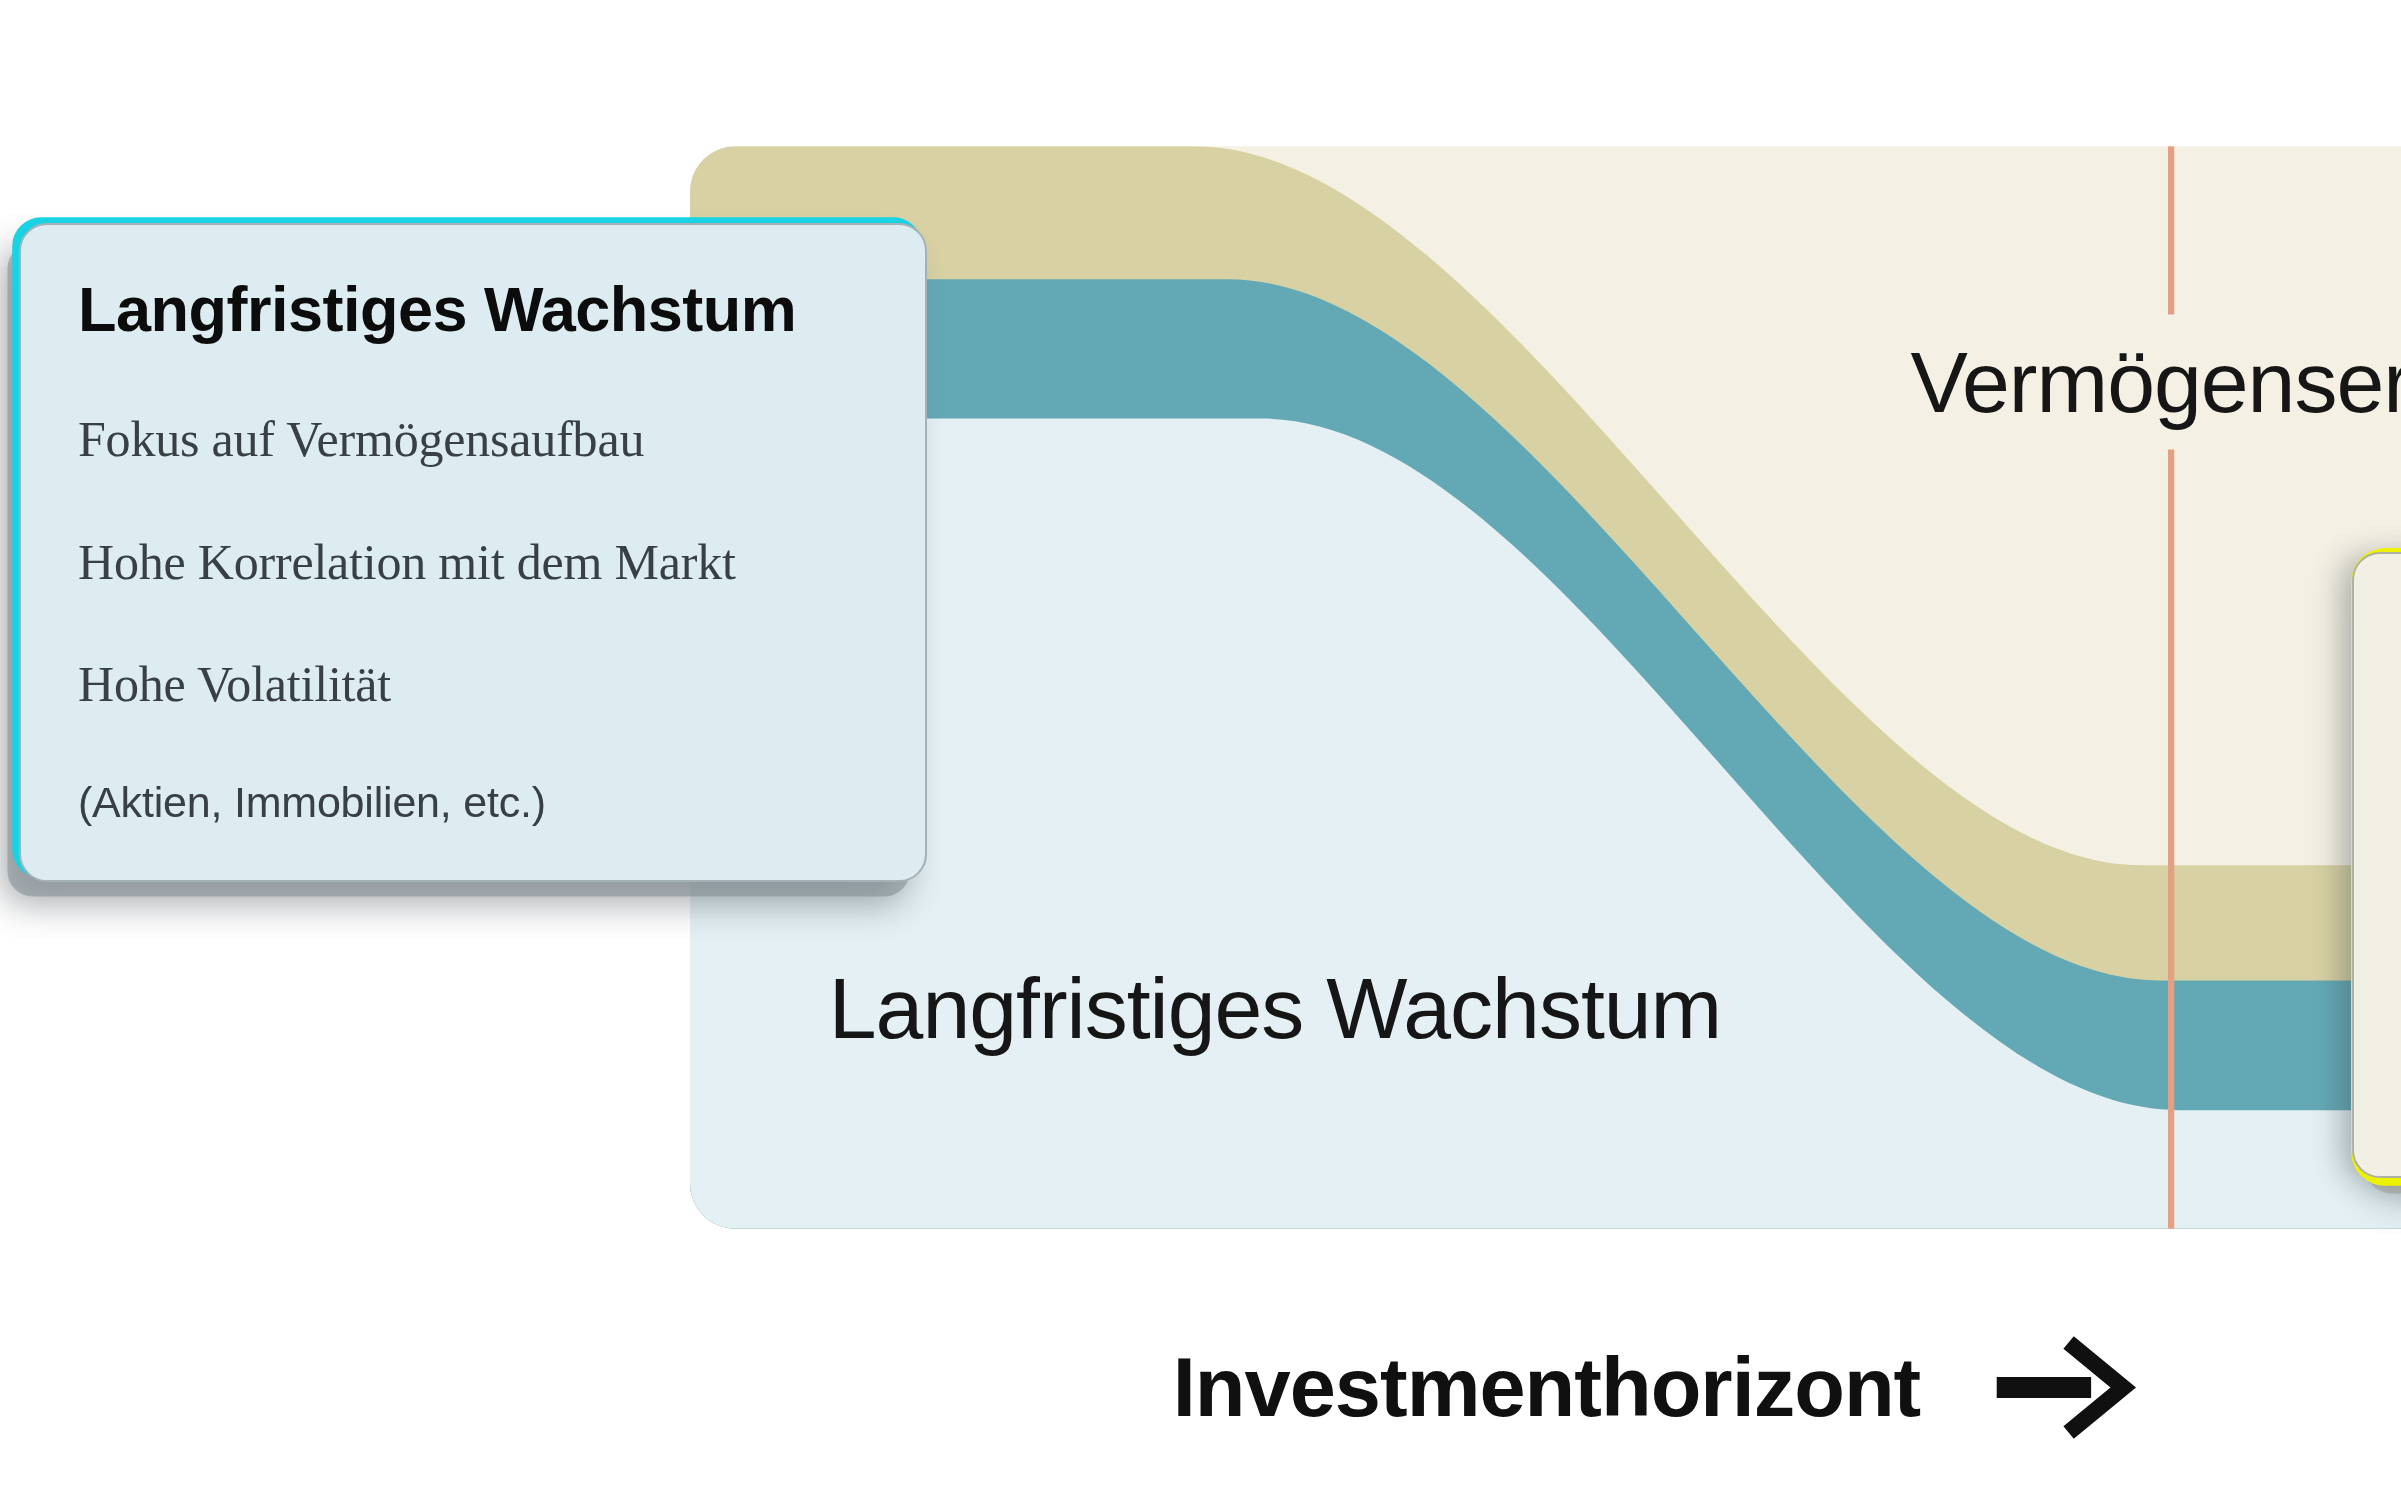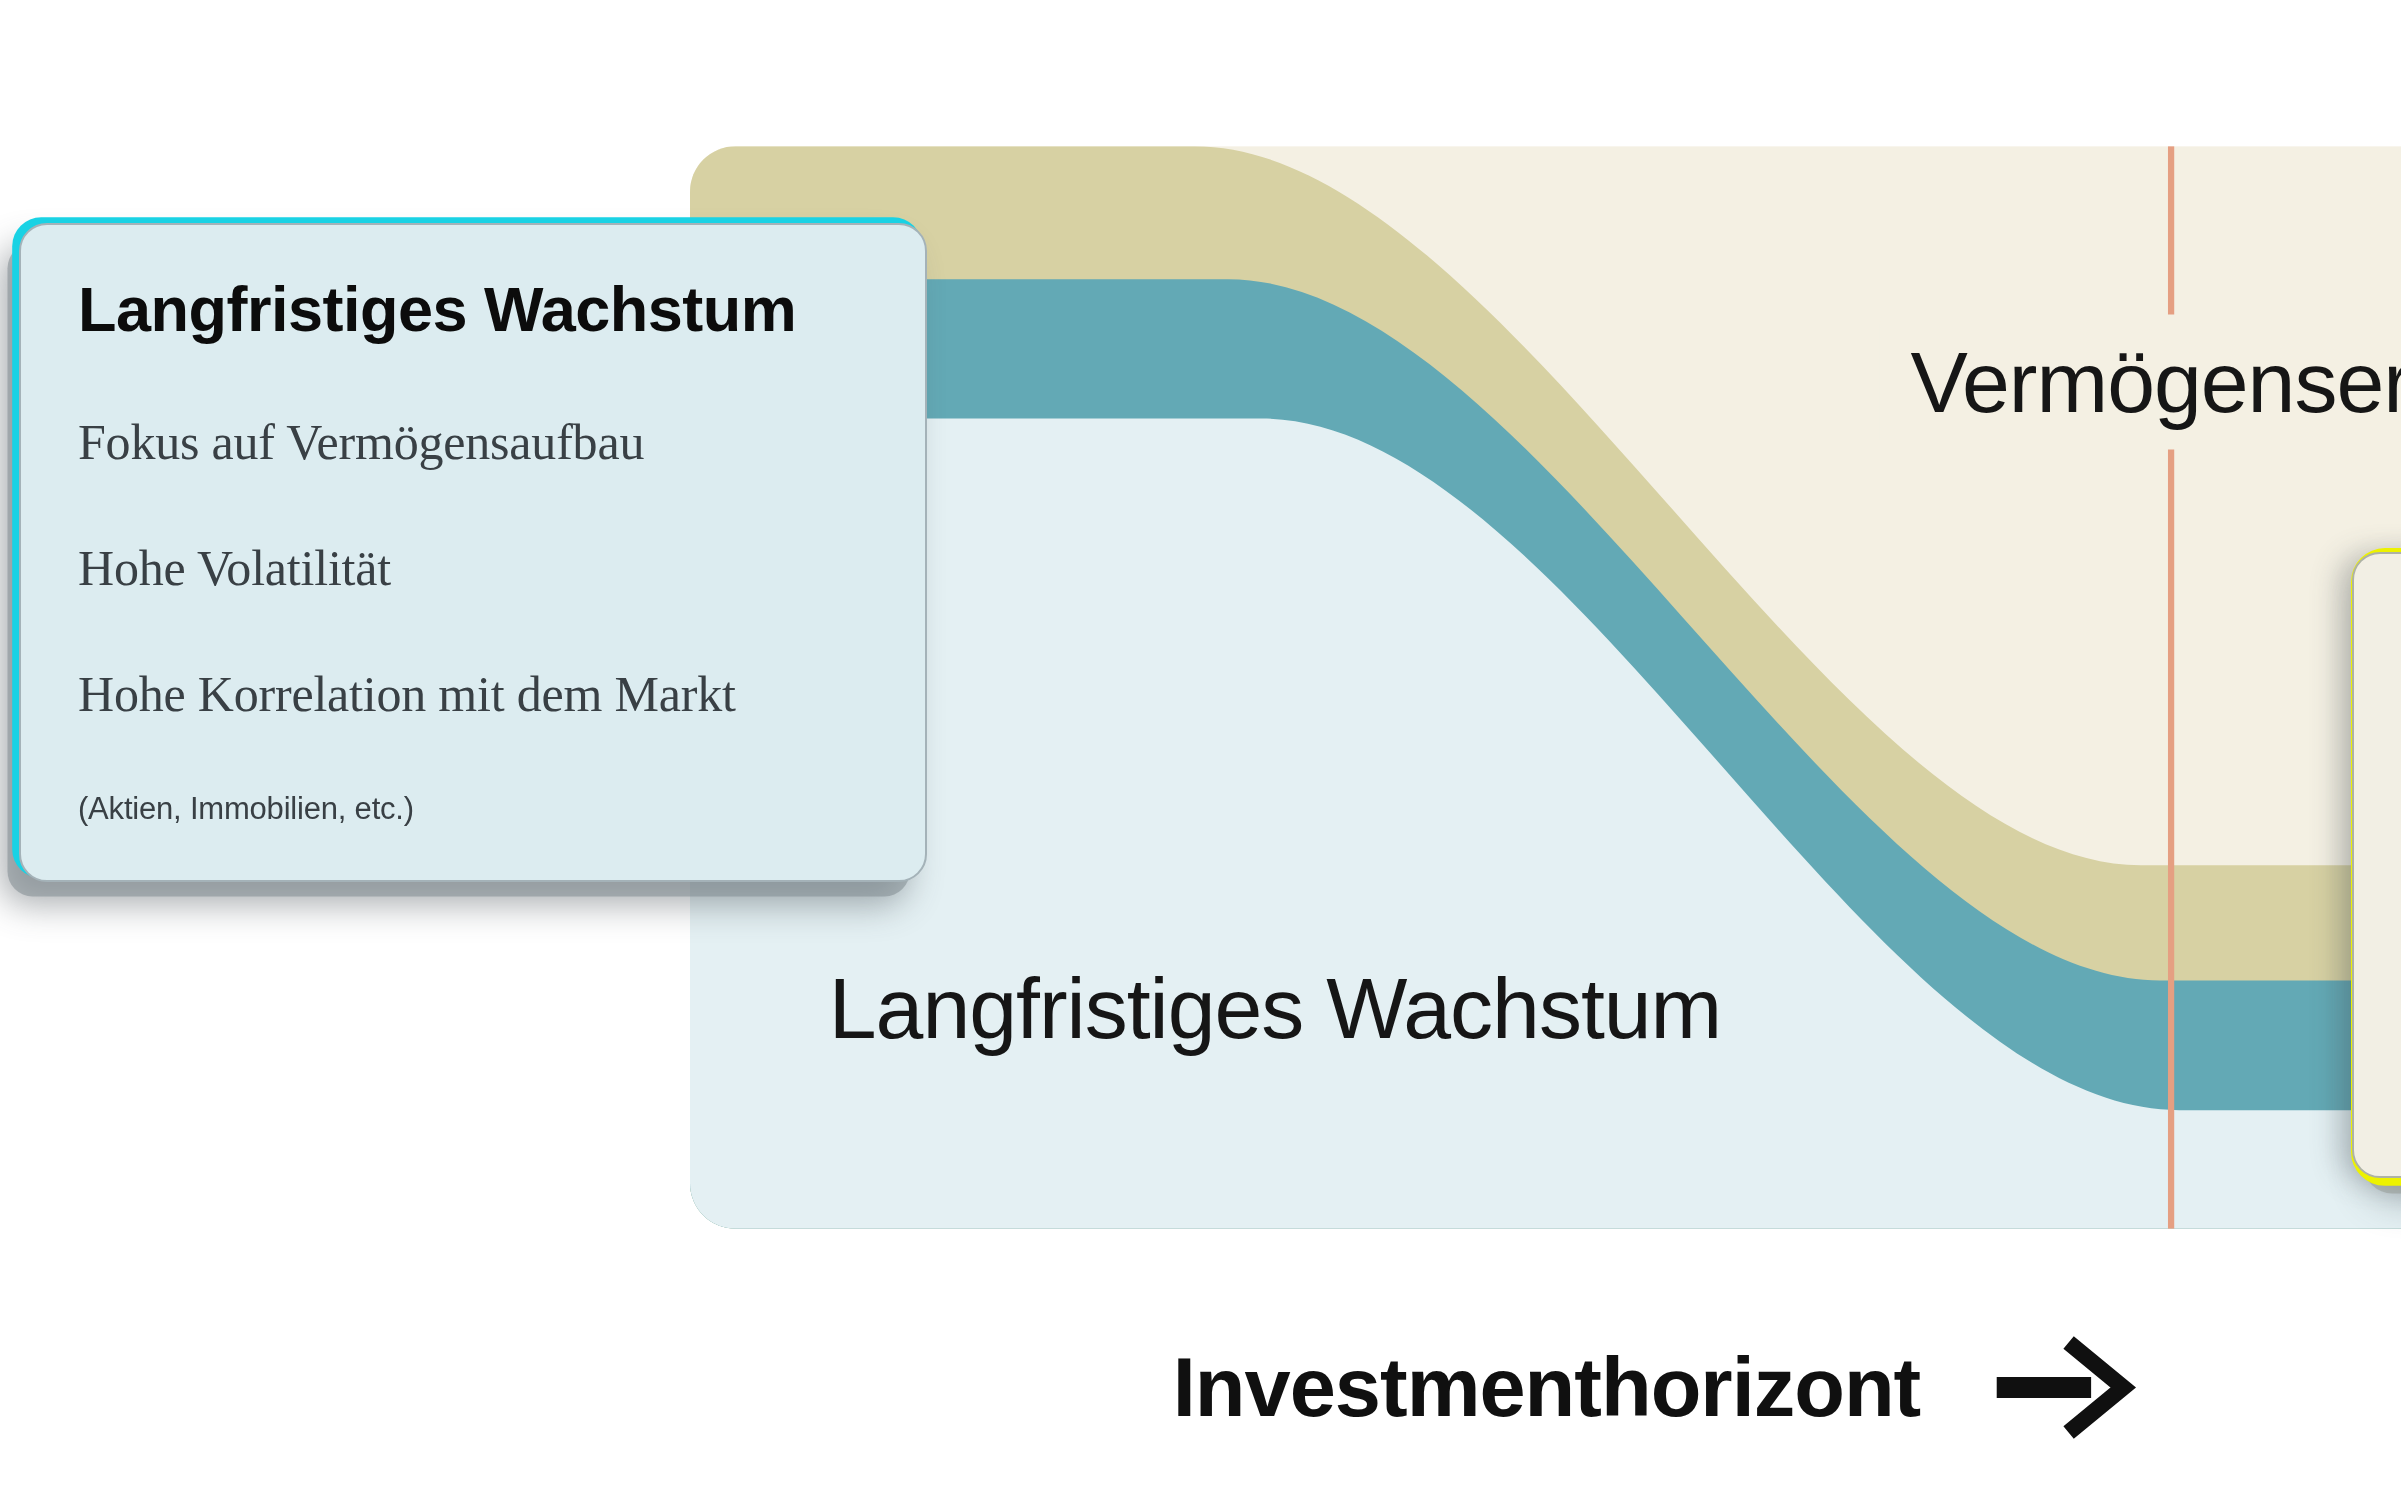--- a/index.html
+++ b/index.html
@@ -52,21 +52,21 @@
       -12.5px 2.9px 29px rgba(70,80,86,0.30);
   }
   .card-title{
     font-size:63px;font-weight:bold;color:#0c0c0c;
     letter-spacing:-0.5px;white-space:nowrap;
   }
   .card-item{
     font-size:50px;color:#394045;letter-spacing:-0.2px;white-space:nowrap;font-family:Liberation Serif, serif;
   }
   .card-note{
-    font-size:31px;color:#394045;letter-spacing:-0.2px;white-space:nowrap;
+    font-size:43px;color:#394045;letter-spacing:-0.2px;white-space:nowrap;
   }
   
   .axis{
     position:absolute;left:1655px;top:1330px;transform:translateX(-50%);
     display:flex;align-items:center;gap:73px;z-index:2;
   }
   .axis-label{
     font-size:83px;font-weight:bold;color:#101010;letter-spacing:-1px;
     white-space:nowrap;
   }
@@ -94,22 +94,22 @@
     </svg>
 
     <div class="region-label right" style="left:1538px;top:236px;">Vermögenserhalt</div>
 
     <div class="region-label" style="left:585px;top:862px;">Langfristiges Wachstum</div>
   </div>
 
   <div class="card card-left">
     <div class="card-title">Langfristiges Wachstum</div>
     <div class="card-item">Fokus auf Vermögensaufbau</div>
+    <div class="card-item">Hohe Korrelation mit dem Markt</div>
     <div class="card-item">Hohe Volatilität</div>
-    <div class="card-item">Hohe Korrelation mit dem Markt</div>
     <div class="card-note">(Aktien, Immobilien, etc.)</div>
   </div>
 
   <div class="card card-right">
     
     
     
     
     
   </div>

